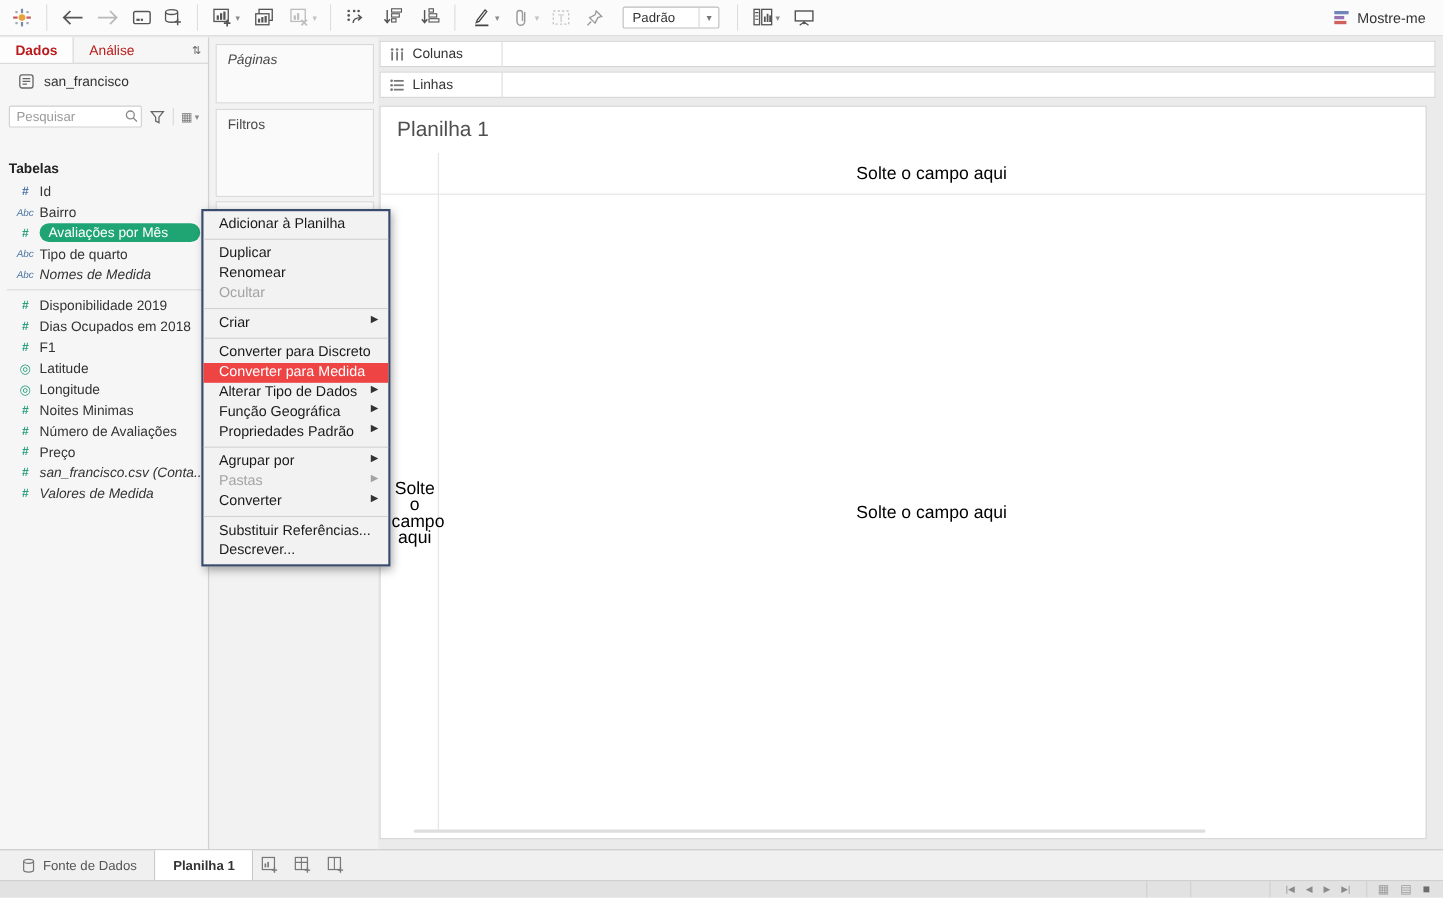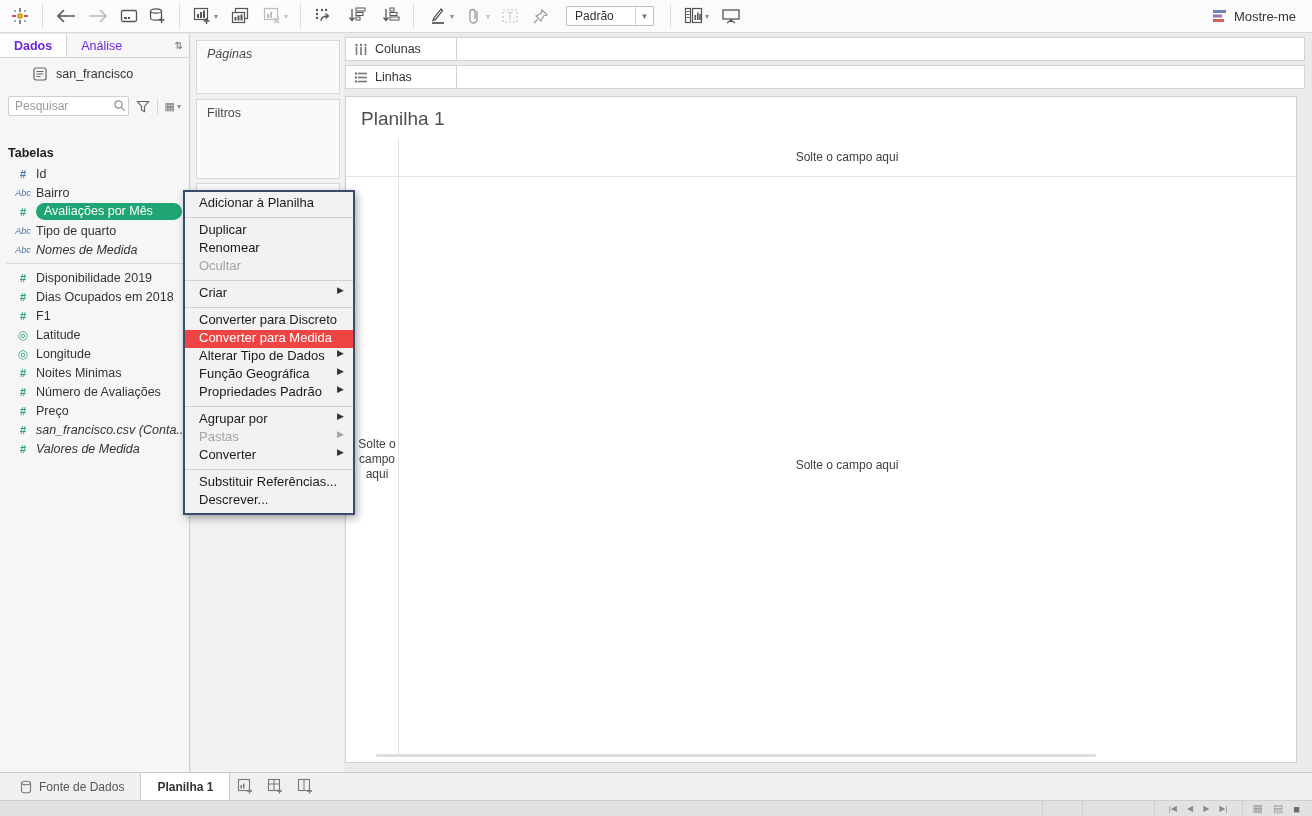--- a/index.html
+++ b/index.html
@@ -18,24 +18,24 @@
             border:1px solid #bdbdbd; border-radius:2px; margin-left:16px; padding-left:8px; font-size:12px; color:#333; }
   .tb-fit .fitcaret { margin-left:auto; border-left:1px solid #d5d5d5; height:100%; width:18px;
             display:flex; align-items:center; justify-content:center; font-size:8px; color:#777; }
   .showme { display:flex; align-items:center; gap:6px; margin-left:auto; margin-right:16px; font-size:13px; color:#333; }
   svg.ic { display:block; }
 
   
   .sidebar { position:absolute; top:34px; left:0; width:190px; bottom:44px; background:#f6f6f6;
              border-right:1px solid #d2d2d2; }
   .side-tabs { height:24px; display:flex; align-items:stretch; border-bottom:1px solid #d4d4d4; }
-  .side-tab { padding:0 14px; display:flex; align-items:center; font-size:12.5px; color:#6d28d9; }
+  .side-tab { padding:0 14px; display:flex; align-items:center; font-size:12.5px; color:#b91c1c; }
   .side-tab.active { font-weight:bold; background:#fdfdfd; border-right:1px solid #d4d4d4; }
   .pane-ctl { margin-left:auto; display:flex; align-items:center; padding:0 6px; color:#666; font-size:10px; }
-  .ds-row { display:flex; align-items:center; gap:8px; padding:8px 0 8px 32px; font-size:12.5px; color:#333; }
+  .ds-row { display:flex; align-items:center; gap:8px; padding:8px 0 8px 16px; font-size:12.5px; color:#333; }
   .search-row { display:flex; align-items:center; margin:6px 8px 20px 8px; }
   .search-box { position:relative; width:122px; height:20px; }
   .search-box input { width:100%; height:100%; border:1px solid #cfcfcf; border-radius:2px; background:#fff;
              font-size:12px; padding:0 18px 0 6px; color:#333; font-family:"Liberation Sans",sans-serif; }
   .search-box input::placeholder { color:#9a9a9a; }
   .search-mag { position:absolute; right:3px; top:3px; }
   .sr-ic { margin-left:7px; display:flex; align-items:center; color:#666; }
   .sr-sep { width:1px; height:16px; background:#d8d8d8; margin-left:7px; }
   .grid-glyph { font-size:11px; color:#777; }
   .tables-header { font-size:12.5px; font-weight:bold; color:#222; padding:10px 0 4px 8px; }
@@ -63,21 +63,21 @@
   .main { position:absolute; top:34px; left:344px; right:0; bottom:44px; background:#ebebeb; }
   .shelf { position:absolute; left:1px; right:7px; height:24px; display:flex; }
   .shelf.columns { top:3px; } .shelf.rows { top:31px; }
   .shelf-label { width:112px; flex:none; background:#fff; border:1px solid #d4d4d4; display:flex;
                  align-items:center; gap:7px; padding-left:8px; font-size:12.5px; color:#333; }
   .shelf-value { flex:1; background:#fff; border:1px solid #d4d4d4; border-left:none; }
   .canvas { position:absolute; left:1px; top:62px; right:15px; bottom:9px; background:#fff; border:1px solid #d0d0d0; }
   .sheet-title { position:absolute; left:15px; top:11px; font-size:19px; color:#4f4f4f; }
   .cv-vline { position:absolute; left:52px; top:42px; bottom:8px; width:1px; background:#e3e3e3; }
   .cv-hline { position:absolute; left:0; right:0; top:79px; height:1px; background:#e3e3e3; }
-  .drop-text { color:#404040; font-size:12px; }
+  .drop-text { color:#000000; font-size:16px; }
   .drop-top { position:absolute; left:52px; right:0; top:53px; text-align:center; }
   .drop-center { position:absolute; left:52px; right:0; top:361px; text-align:center; }
   .drop-left { position:absolute; left:10px; top:340px; width:42px; text-align:center; line-height:15px; }
   .cv-scroll { position:absolute; left:30px; right:200px; bottom:5px; height:3px; background:#dedede; border-radius:2px; }
 
   
   .ctx { position:absolute; left:183px; top:190px; width:172px; background:#f2f2f2;
          border:2px solid #3a4c6d; box-shadow:2px 3px 8px rgba(0,0,0,.35); padding:3px 0; z-index:50; }
   .ci { height:18px; display:flex; align-items:flex-start; justify-content:space-between;
         padding:0 9px 0 14px; font-size:13px; color:#1a1a1a; white-space:nowrap; }

